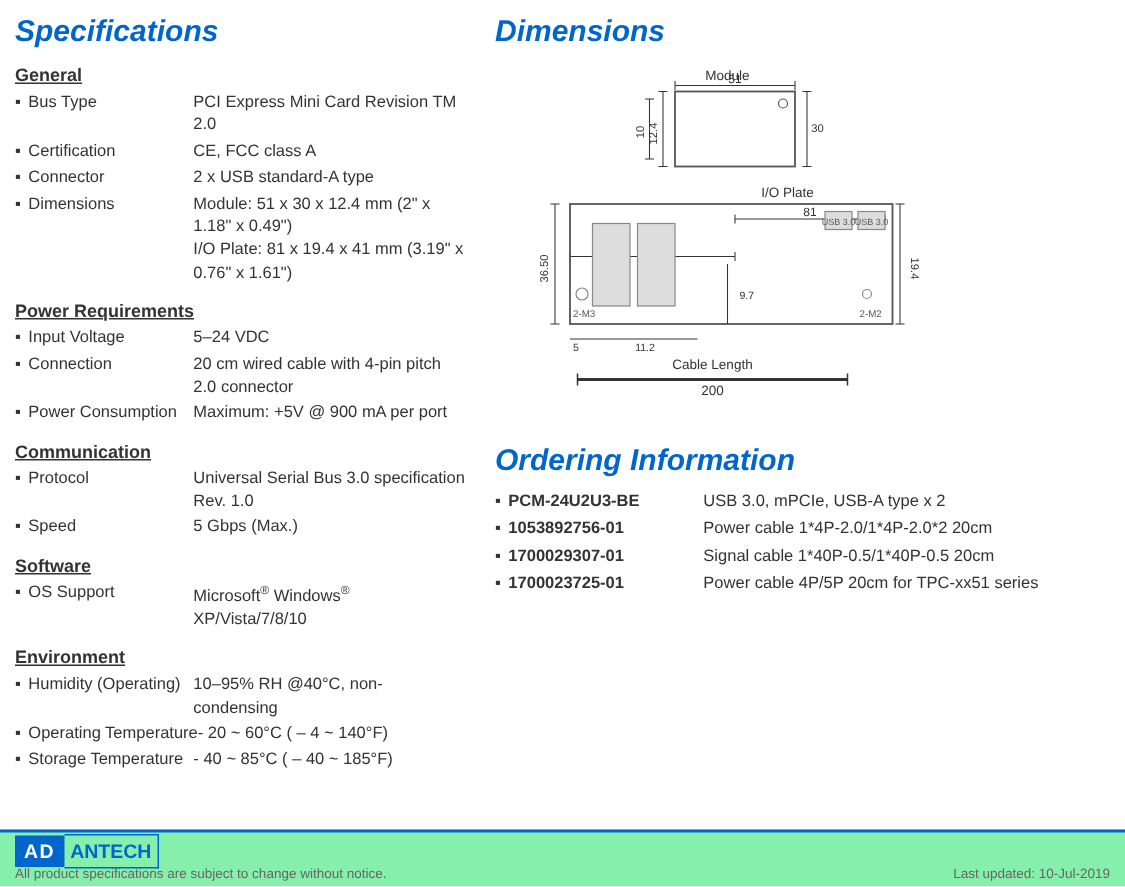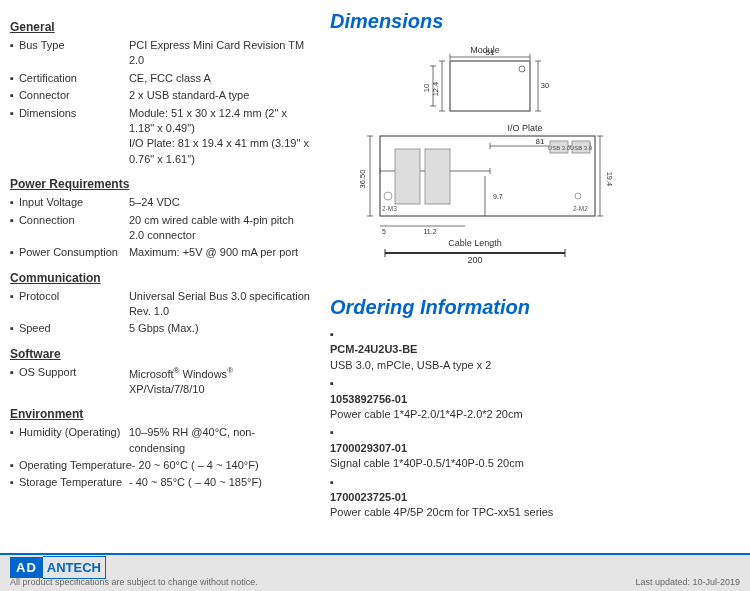--- a/index.html
+++ b/index.html
@@ -80,21 +80,20 @@
     
     .ordering-section {
     }
     .order-list {
       list-style: none;
     }
     .order-list li {
       display: flex;
       margin-bottom: 3px;
       line-height: 1.4;
-      flex-direction: column;
     }
     .order-list li::before {
       content: "▪";
       margin-right: 5px;
       flex-shrink: 0;
     }
     .order-label {
       font-weight: bold;
       min-width: 130px;
       flex-shrink: 0;
@@ -102,21 +101,21 @@
     .order-value {
       color: #333;
     }
     
     .footer {
       position: absolute;
       bottom: 0;
       left: 0;
       right: 0;
       height: 38px;
-      background: #e5e5e5;
+      background: #86efac;
       border-top: 2px solid #0066cc;
       display: flex;
       align-items: center;
       padding: 0 10px;
     }
     .footer-logo {
       display: flex;
       align-items: center;
       margin-right: 15px;
     }
@@ -164,20 +163,21 @@
       padding-bottom: 12px;
     }
     .superscript { font-size: 8px; vertical-align: super; }
   </style>
 </head>
 <body>
 
 <div class="main-content">
 
   <div class="left-col">
+    <h1 class="section-title">Specifications</h1>
 
     <h2 class="subsection-title">General</h2>
     <ul class="spec-list">
       <li>
         <span class="spec-label">Bus Type</span>
         <span class="spec-value">PCI Express Mini Card Revision TM 2.0</span>
       </li>
       <li>
         <span class="spec-label">Certification</span>
         <span class="spec-value">CE, FCC class A</span>

